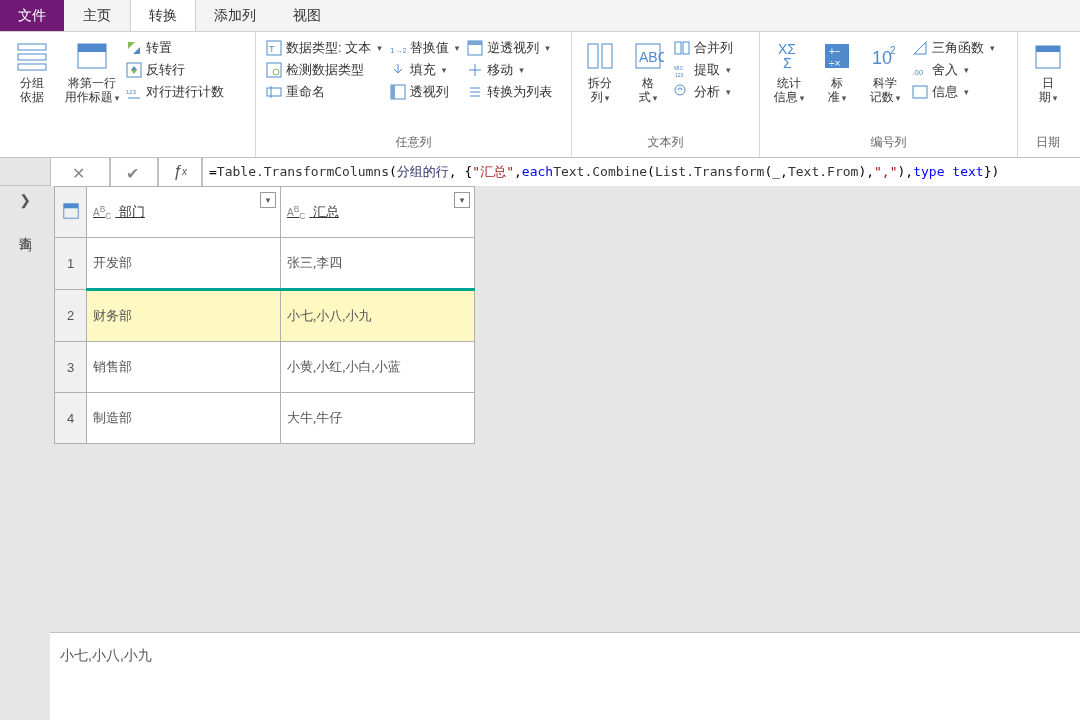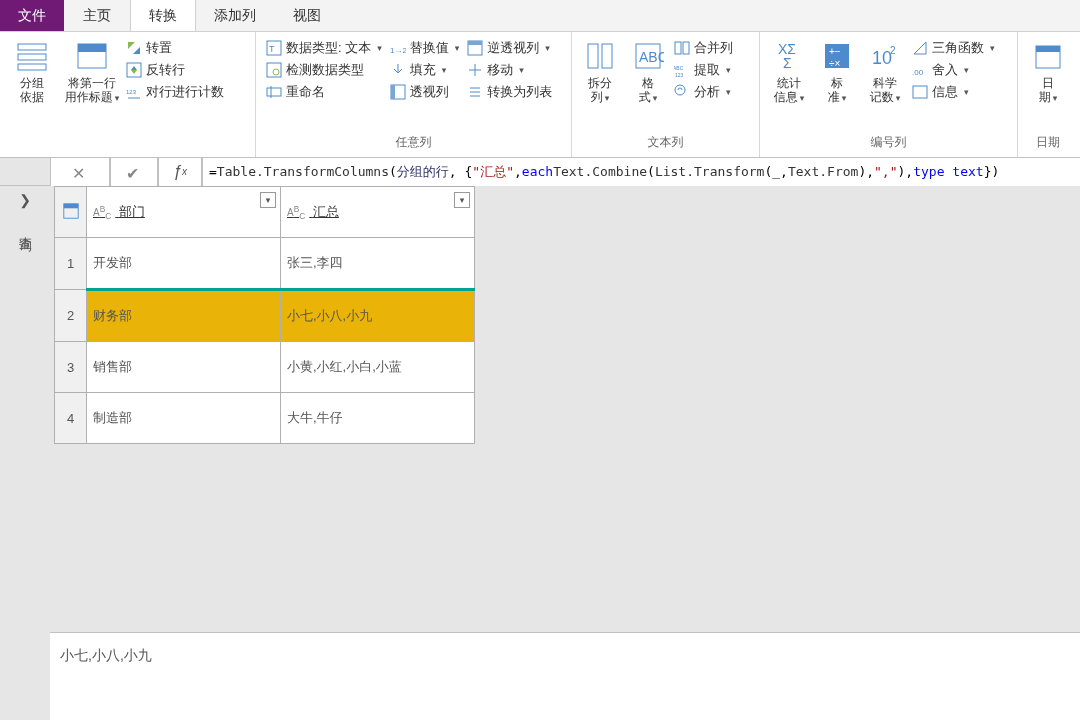--- a/index.html
+++ b/index.html
@@ -46,23 +46,23 @@
 
   .main { flex:1; display:flex; flex-direction:column; min-height:0; }
   .gridwrap { flex:1; padding:0 0 0 4px; overflow:auto; }
   table.grid { border-collapse:collapse; background:#fff; }
   .grid th, .grid td { border:1px solid #b0b0b0; font-size:13px; padding:0; }
   .grid .corner { width:32px; height:26px; text-align:center; background:#f0f0f0; }
   .grid .rowhdr { width:32px; text-align:center; background:#f0f0f0; color:#555; height:26px; font-weight:normal; }
   .grid .colhdr { height:26px; background:#fff; color:#333; text-align:left; padding:16px 6px; position:relative; font-weight:normal;text-decoration:underline; }
   .colhdr .typetag { font-size:10px; color:#888; margin-right:4px; }
   .colhdr .filter { position:absolute; right:4px; top:5px; width:16px; height:16px; border:1px solid #999; background:#fff; display:flex; align-items:center; justify-content:center; font-size:9px; color:#555; }
-  .grid td.data { height:26px; padding:16px 6px; color:#555; width:194px; }
+  .grid td.data { height:26px; padding:16px 6px; color:#555; width:194px;font-family:Liberation Serif, serif; }
   tr.greenbar td.data { border-bottom:3px solid #00a392; }
-  tr.sel td.data { background:#eab308; }
+  tr.sel td.data { background:#fef9c3; }
   .preview { height:88px; background:#fff; border-top:1px solid #c0c0c0; padding:14px 10px; font-size:14px; color:#555; }
 
   svg { width:100%; height:100%; }
   </style>
 </head>
 <body>
 
 <div class="root">
 
   <div class="tabstrip">

